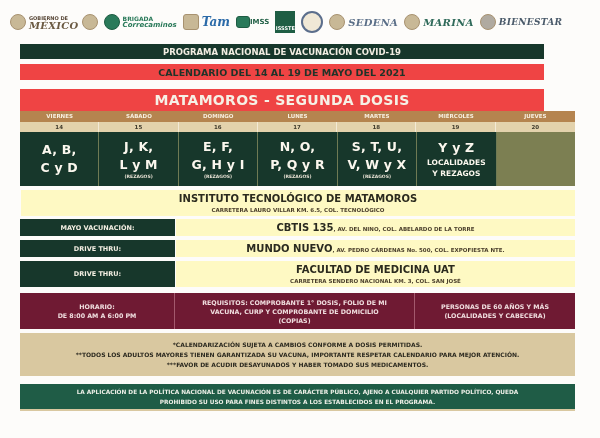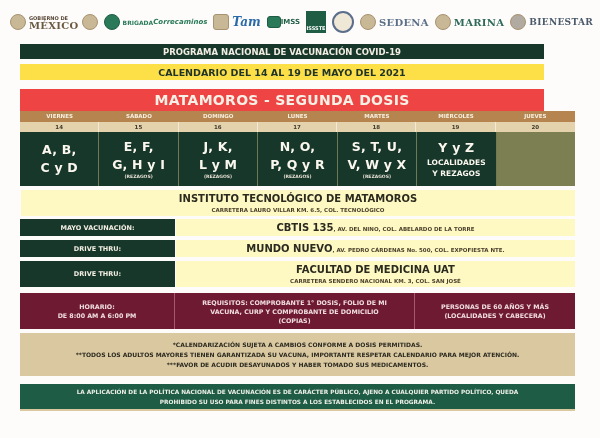--- a/index.html
+++ b/index.html
@@ -4,28 +4,28 @@
 <style>
   * { box-sizing: border-box; margin: 0; padding: 0; }
   html, body { width: 600px; height: 438px; background: #fdfcfa; overflow: hidden; }
   body { font-family: "DejaVu Sans", "Liberation Sans", sans-serif; font-weight: bold; position: relative; }
   .abs { position: absolute; }
   .logos { left: 10px; top: 6px; width: 580px; height: 32px; display: flex; align-items: center; gap: 6px; }
   .logo { display: flex; align-items: center; gap: 3px; font-size: 7px; color: #5b4a3a; white-space: nowrap; }
   .seal { width: 16px; height: 16px; border-radius: 50%; background: #c8b896; border: 1px solid #a89270; }
   .seal.green { background: #2a7a5a; border-color: #1e5c43; }
   .box-sq { width: 20px; height: 22px; background: #1f5e44; color: #fff; font-size: 5px; display: flex; align-items: flex-end; justify-content: center; padding-bottom: 2px; }
-  .logo .big { font-family: "DejaVu Serif", serif; font-size: 10px; color: #6b5a42; letter-spacing: 0.3px; }
+  .logo .big { font-family: "DejaVu Serif", serif; font-size: 10px; color: #6b5a42; letter-spacing: 0.3px; font-style: italic; }
   .logo .txt-green { font-size: 6px; color: #2a7a5a; line-height: 7px; }
   .logo .imss { font-size: 7px; color: #1f5e44; display:flex; flex-direction:row; align-items:center; line-height:7px;}
   .logo .tam { font-family: "DejaVu Serif", serif; font-style: italic; font-size: 12px; color: #2b6aa8; }
 
   .bar { left: 20px; width: 524px; display: flex; align-items: center; justify-content: center; text-align: right; }
   .title1 { top: 44px; height: 15px; background: #17372b; color: #f2ede2; font-size: 8.5px; }
-  .title2 { top: 64px; height: 16px; background: #fde047; color: #1f3328; font-size: 9.5px; }
+  .title2 { top: 64px; height: 16px; background: #ef4444; color: #1f3328; font-size: 9.5px; }
   .title3 { top: 89px; height: 22px; background: #ef4444; color: #f6f1e6; font-size: 14px; letter-spacing: 0.3px; }
 
   .days { left: 20px; top: 111px; width: 555px; height: 11px; display: grid; grid-template-columns: repeat(7, 1fr); background: #b5844f; }
   .days div { color: #f7efe0; font-size: 5.5px; text-align: center; line-height: 11px; }
   .dates { left: 20px; top: 122px; width: 555px; height: 10px; display: grid; grid-template-columns: repeat(7, 1fr); background: #e3d2ac; }
   .dates div { color: #3f3a2c; font-size: 5.5px; text-align: center; line-height: 10px; border-right: 1px solid #f3ead5; }
   .cells { left: 20px; top: 132px; width: 555px; height: 54px; display: grid; grid-template-columns: repeat(7, 1fr); gap: 1px; background: #6f7a54; }
   .cell { background: #17372b; color: #fbf7ee; display: flex; flex-direction: column; align-items: center; justify-content: center; line-height: 18px; }
   .cell .l { font-size: 12.5px; letter-spacing: 0.2px; }
   .cell .note { font-size: 4.5px; line-height: 6px; color: #e8e2d4; }
@@ -56,21 +56,21 @@
   <div class="logo">
     <span class="seal"></span>
     <span style="display:flex;flex-direction:column;line-height:8px;">
       <span style="font-size:5px;">GOBIERNO DE</span>
       <span class="big">MÉXICO</span>
     </span>
     <span class="seal"></span>
   </div>
   <div class="logo">
     <span class="seal green"></span>
-    <span style="display:flex;flex-direction:row;">
+    <span style="display:flex;flex-direction:column;">
       <span class="txt-green">BRIGADA</span>
       <span class="txt-green" style="font-style:italic;font-size:7px;">Correcaminos</span>
     </span>
   </div>
   <div class="logo">
     <span class="seal" style="border-radius:3px;"></span>
     <span class="tam">Tam</span>
   </div>
   <div class="logo">
     <span class="imss">
@@ -121,27 +121,27 @@
   <div>18</div>
   <div>19</div>
   <div style="border-right:none;">20</div>
 </div>
 <div class="abs cells">
   <div class="cell">
     <span class="l">A, B,</span>
     <span class="l">C y D</span>
   </div>
   <div class="cell">
+    <span class="l">J, K,</span>
+    <span class="l">L y M</span>
+    <span class="note">(REZAGOS)</span>
+  </div>
+  <div class="cell">
     <span class="l">E, F,</span>
     <span class="l">G, H y I</span>
-    <span class="note">(REZAGOS)</span>
-  </div>
-  <div class="cell">
-    <span class="l">J, K,</span>
-    <span class="l">L y M</span>
     <span class="note">(REZAGOS)</span>
   </div>
   <div class="cell">
     <span class="l">N, O,</span>
     <span class="l">P, Q y R</span>
     <span class="note">(REZAGOS)</span>
   </div>
   <div class="cell">
     <span class="l">S, T, U,</span>
     <span class="l">V, W y X</span>

